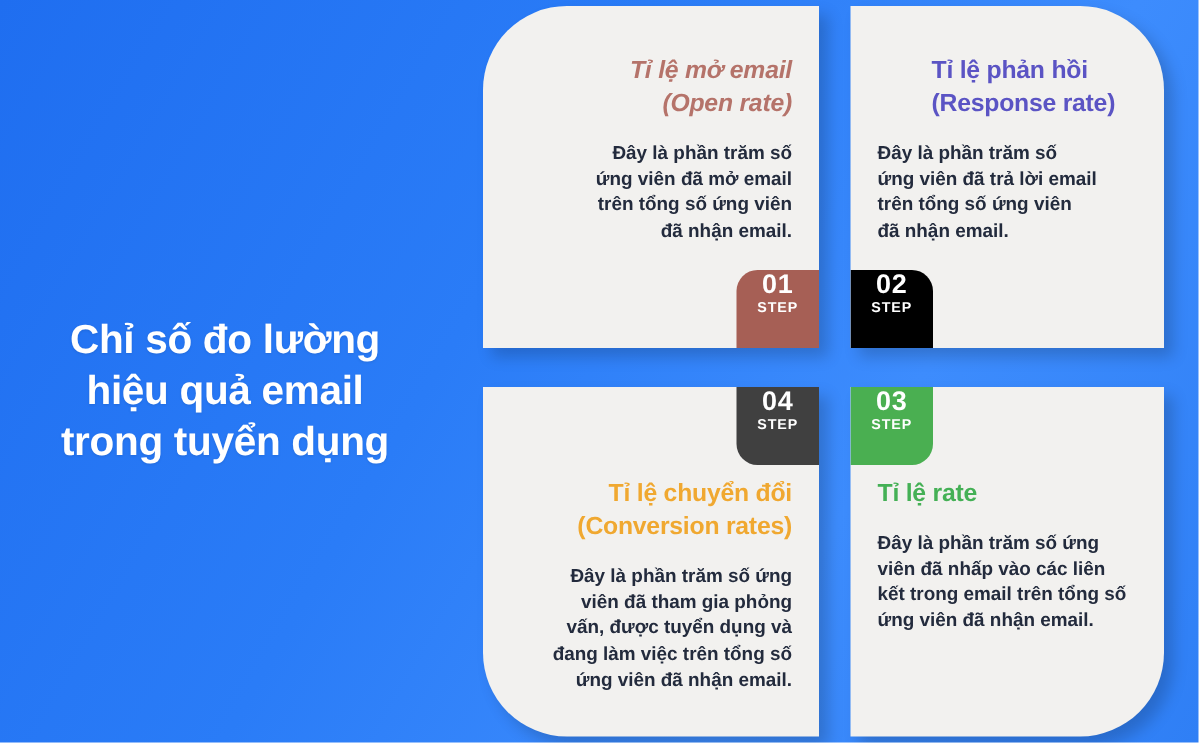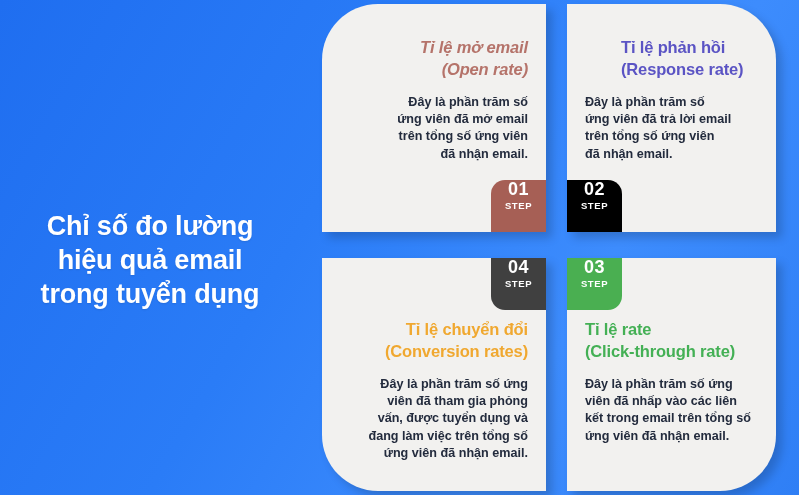--- a/index.html
+++ b/index.html
@@ -187,21 +187,20 @@
   <div class="badge">
     <span class="num">04</span>
     <span class="stp">STEP</span>
   </div>
 </div>
 
 <div class="card" id="card-click-rate">
   <div class="inner">
     <div class="c-title">
       <span class="tl">Tỉ lệ rate</span>
-      <span class="tl">(Click-through rate)</span>
     </div>
     <div class="c-body">
       <span class="bl">Đây là phần trăm số ứng</span>
       <span class="bl">viên đã nhấp vào các liên</span>
       <span class="bl">kết trong email trên tổng số</span>
       <span class="bl">ứng viên đã nhận email.</span>
     </div>
   </div>
   <div class="badge">
     <span class="num">03</span>

